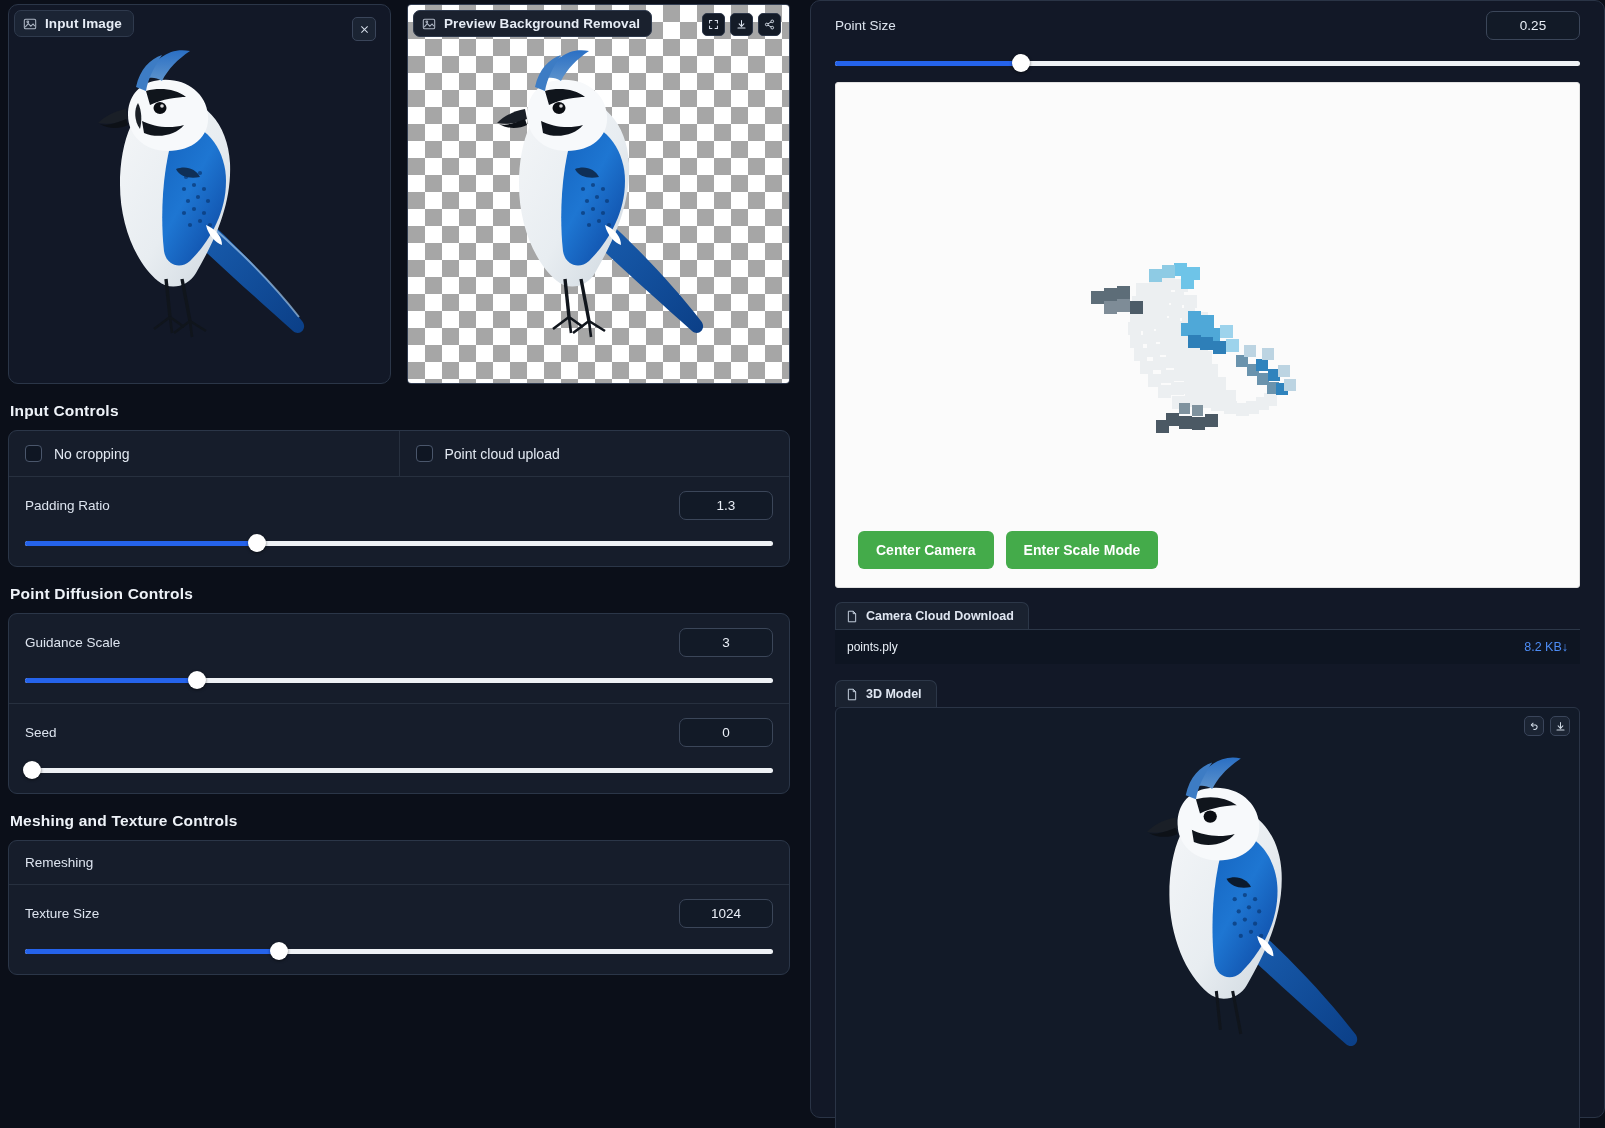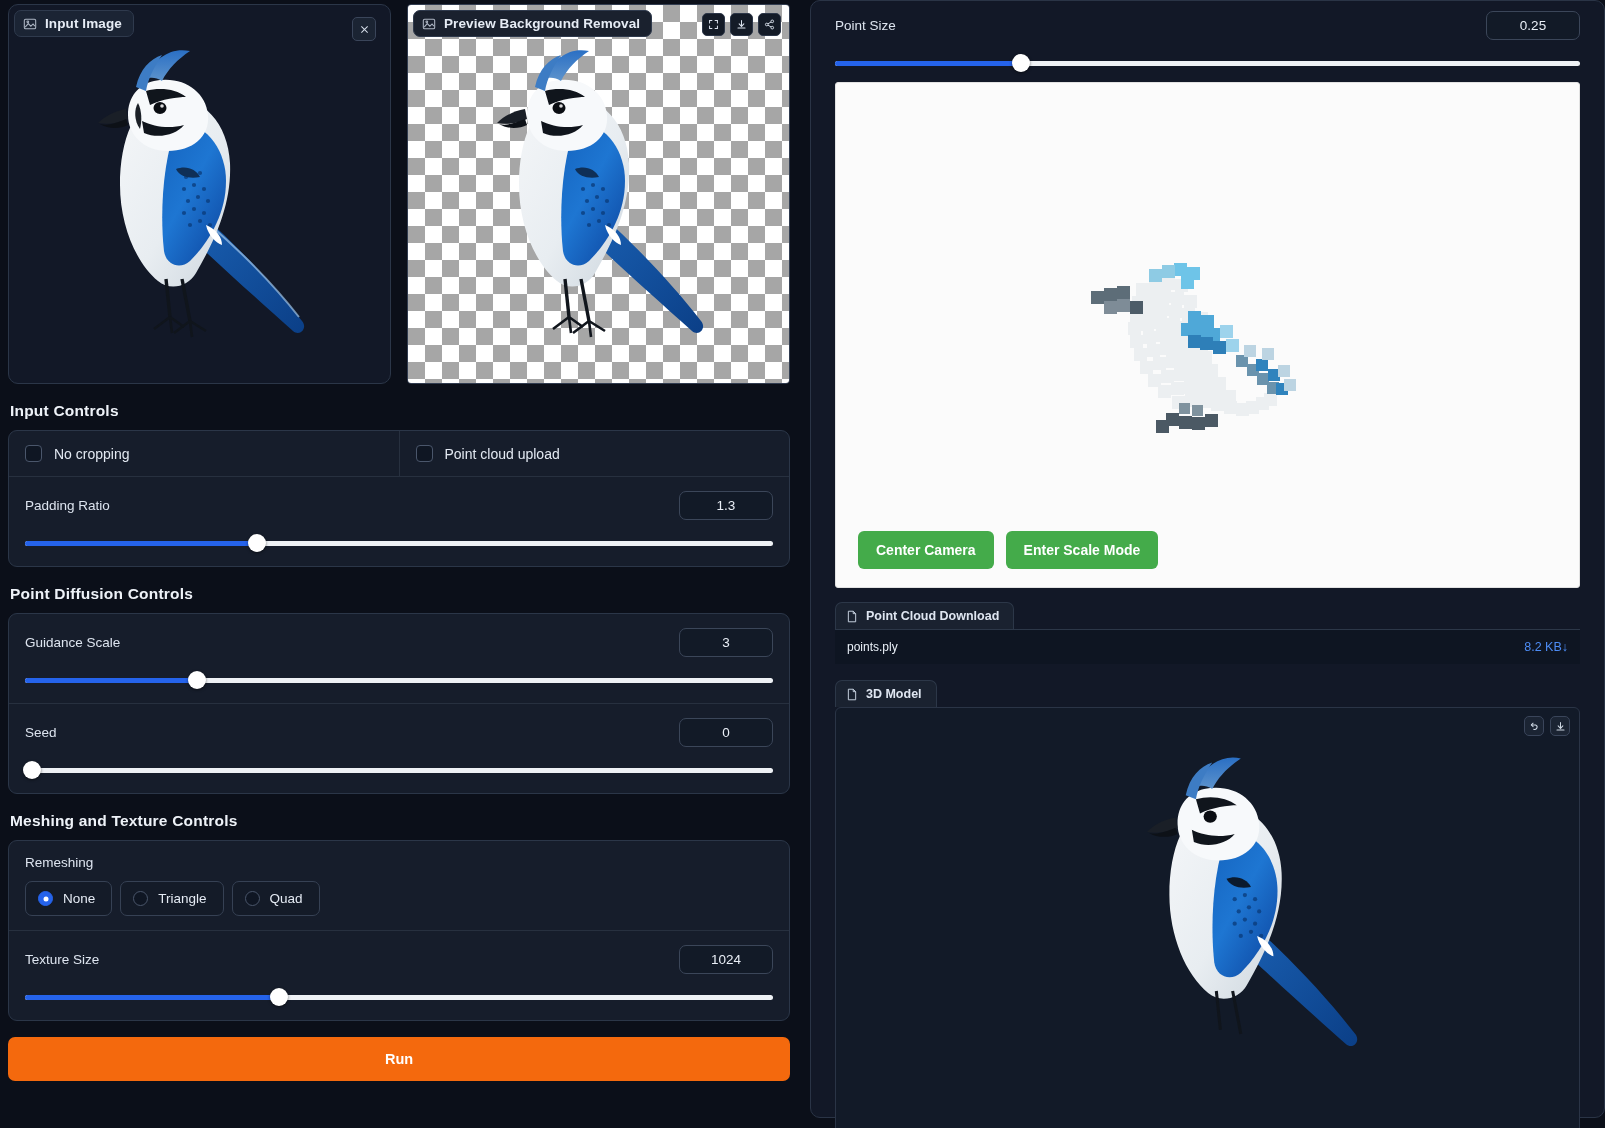--- a/index.html
+++ b/index.html
@@ -405,49 +405,34 @@
           <div class="knob" style="left: 1%;"></div>
         </div>
       </div>
     </div>
 
     
     <div class="section-title">Meshing and Texture Controls</div>
     <div class="card">
       <div class="card-row">
         <div class="sub-label">Remeshing</div>
-        <div class="radio-group">
-          <div class="radio-pill">
-            <span class="rdo on"></span>
-            <span>None</span>
-          </div>
-          <div class="radio-pill">
-            <span class="rdo"></span>
-            <span>Triangle</span>
-          </div>
-          <div class="radio-pill">
-            <span class="rdo"></span>
-            <span>Quad</span>
-          </div>
-        </div>
       </div>
       <div class="card-row divider-h">
         <div class="slider-head">
           <span class="slider-label">Texture Size</span>
           <span class="num-box">1024</span>
         </div>
         <div class="slider">
           <div class="track"></div>
           <div class="fill" style="width: 34%;"></div>
           <div class="knob" style="left: 34%;"></div>
         </div>
       </div>
     </div>
 
-    <button id="run-button">Run</button>
   </div>
 
   <div class="right-col">
 
     <div>
       <div class="slider-head">
         <span class="slider-label">Point Size</span>
         <span class="num-box">0.25</span>
       </div>
       <div class="slider">
@@ -602,21 +587,21 @@
     </div>
 
     <div class="file-block">
       <div class="file-tab">
         <span>
           <svg viewBox="0 0 14 16" width="12" height="13" fill="none" stroke="#c9d3e1" stroke-width="1.2">
             <path d="M2.5 1.5 H8.5 L11.5 4.5 V14.5 H2.5 Z"></path>
               <path d="M8.5 1.5 V4.5 H11.5"></path>
           </svg>
         </span>
-        <span>Point Cloud Download</span>
+        <span>Camera Cloud Download</span>
       </div>
       <div class="file-row">
         <span class="file-name">points.ply</span>
         <span class="file-size">
           <span>8.2 KB</span><span>↓</span>
         </span>
       </div>
     </div>
 
     <div class="model-block">

